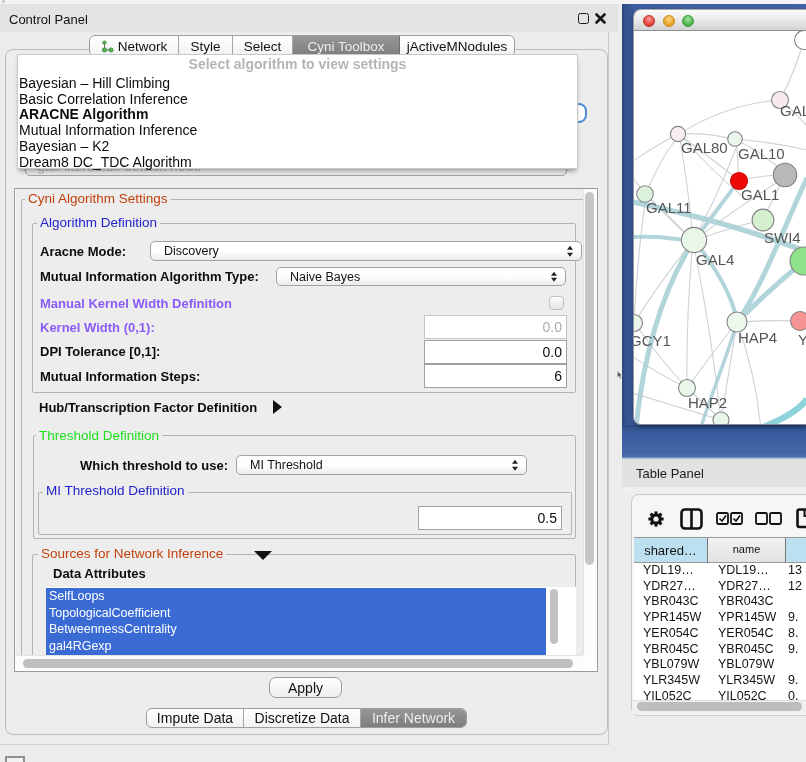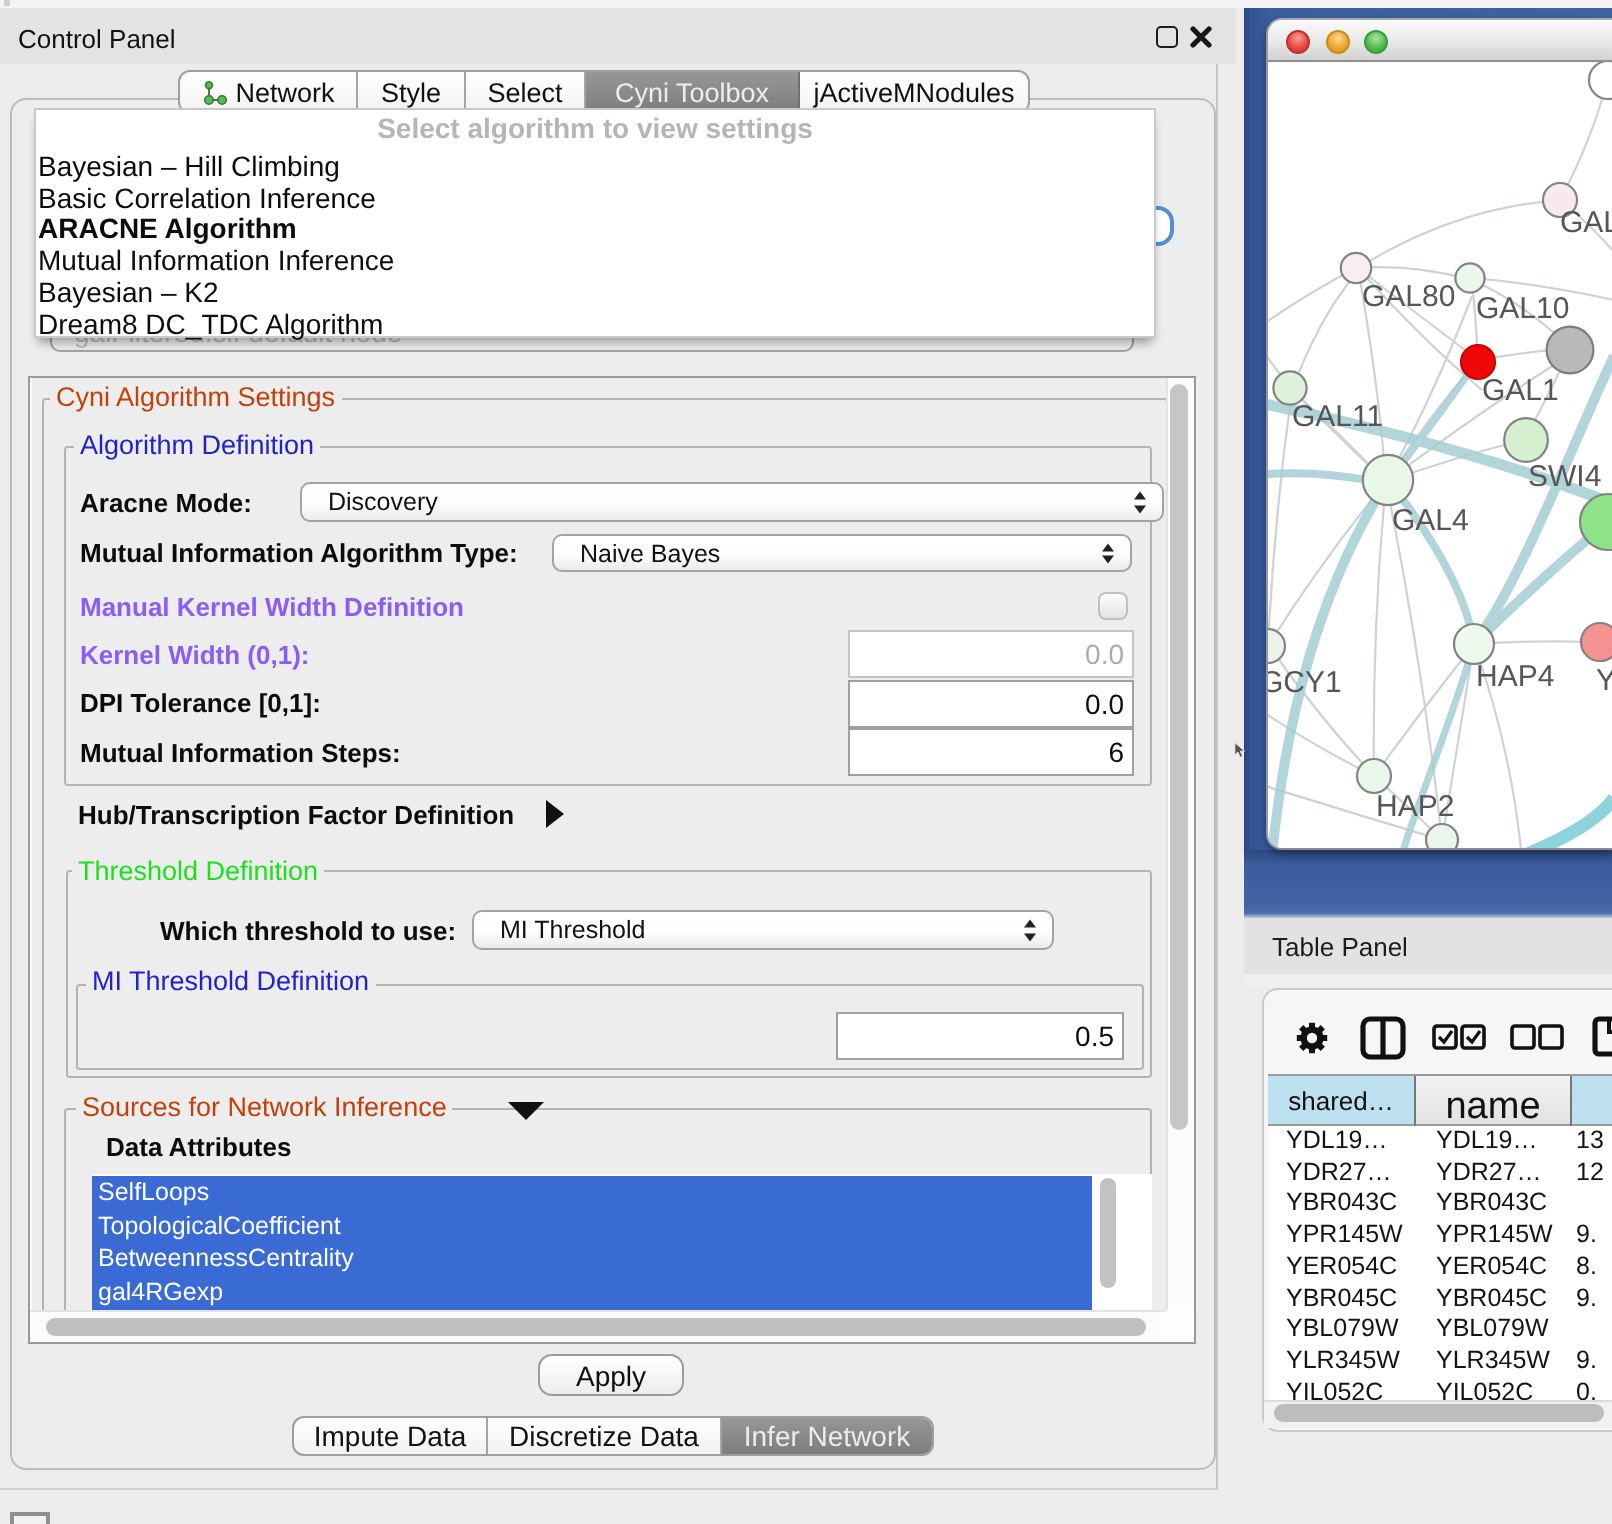--- a/index.html
+++ b/index.html
@@ -335,21 +335,21 @@
   </svg>
   <div class="abs" style="left:634px;top:537px;width:172px;height:1px;background:#9a9a9a;"></div>
 
   <div class="abs" style="left:634px;top:538px;width:172px;height:25px;">
     <div class="abs" style="left:0;top:0;width:73px;height:25px;background:#bde0f1;border-bottom:1px solid #9a9a9a;box-sizing:border-box;"></div>
     <div class="abs" style="left:73px;top:0;width:1px;height:25px;background:#777;"></div>
     <div class="abs" style="left:74px;top:0;width:77px;height:25px;background:linear-gradient(180deg,#f2f2f2,#e2e2e2);border-bottom:1px solid #9a9a9a;box-sizing:border-box;"></div>
     <div class="abs" style="left:151px;top:0;width:1px;height:25px;background:#777;"></div>
     <div class="abs" style="left:152px;top:0;width:20px;height:25px;background:#bde0f1;border-bottom:1px solid #9a9a9a;box-sizing:border-box;"></div>
     <div class="abs" style="left:0;top:5px;width:73px;text-align:center;font-size:13px;color:#111;">shared…</div>
-    <div class="abs" style="left:74px;top:5px;width:77px;text-align:center;font-size:19px;color:#111;">name</div>
+    <div class="abs" style="left:74px;top:5px;width:77px;text-align:center;font-size:11px;color:#111;">name</div>
   </div>
   <div class="abs" style="left:634px;top:563px;width:172px;height:137px;background:#ffffff;overflow:hidden;
        font-size:12.5px;color:#141414;">
     <div style="position:relative;line-height:15.7px;">
       <div style="position:absolute;left:9px;">YDL19…<br>YDR27…<br>YBR043C<br>YPR145W<br>YER054C<br>YBR045C<br>YBL079W<br>YLR345W<br>YIL052C</div>
       <div style="position:absolute;left:84px;">YDL19…<br>YDR27…<br>YBR043C<br>YPR145W<br>YER054C<br>YBR045C<br>YBL079W<br>YLR345W<br>YIL052C</div>
       <div style="position:absolute;left:154px;">13<br>12<br><br>9.<br>8.<br>9.<br><br>9.<br>0.</div>
     </div>
   </div>
   <div class="abs" style="left:632px;top:700px;width:174px;height:13px;background:#f1f1f1;border-top:1px solid #dcdcdc;"></div>

